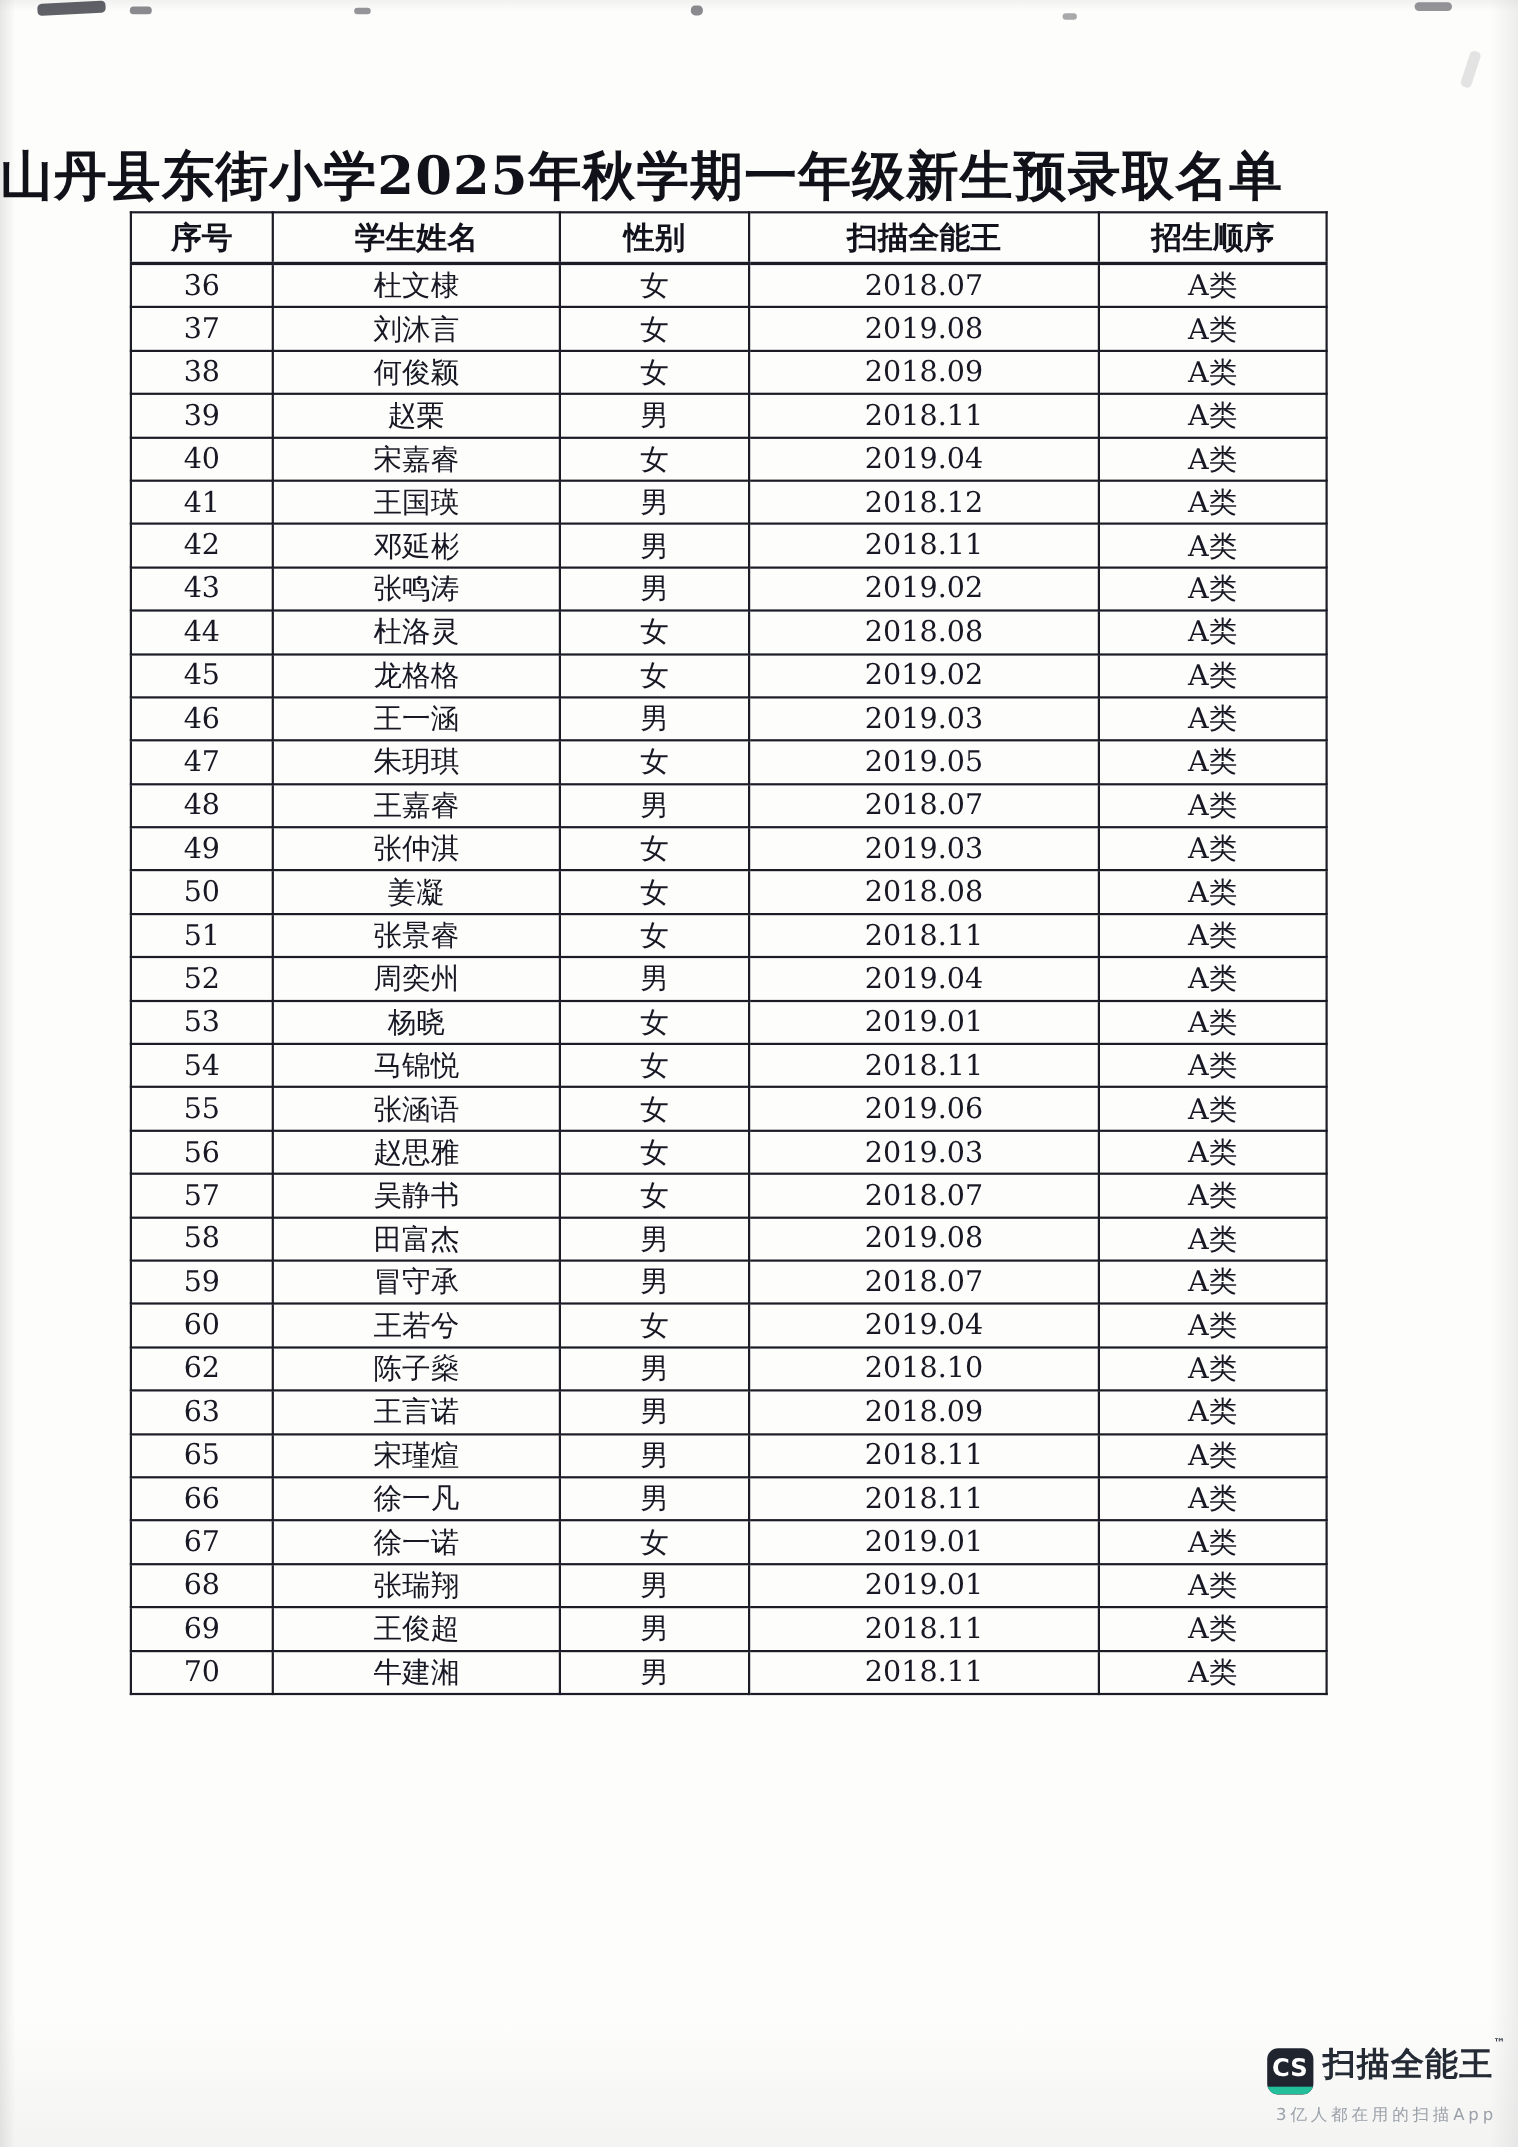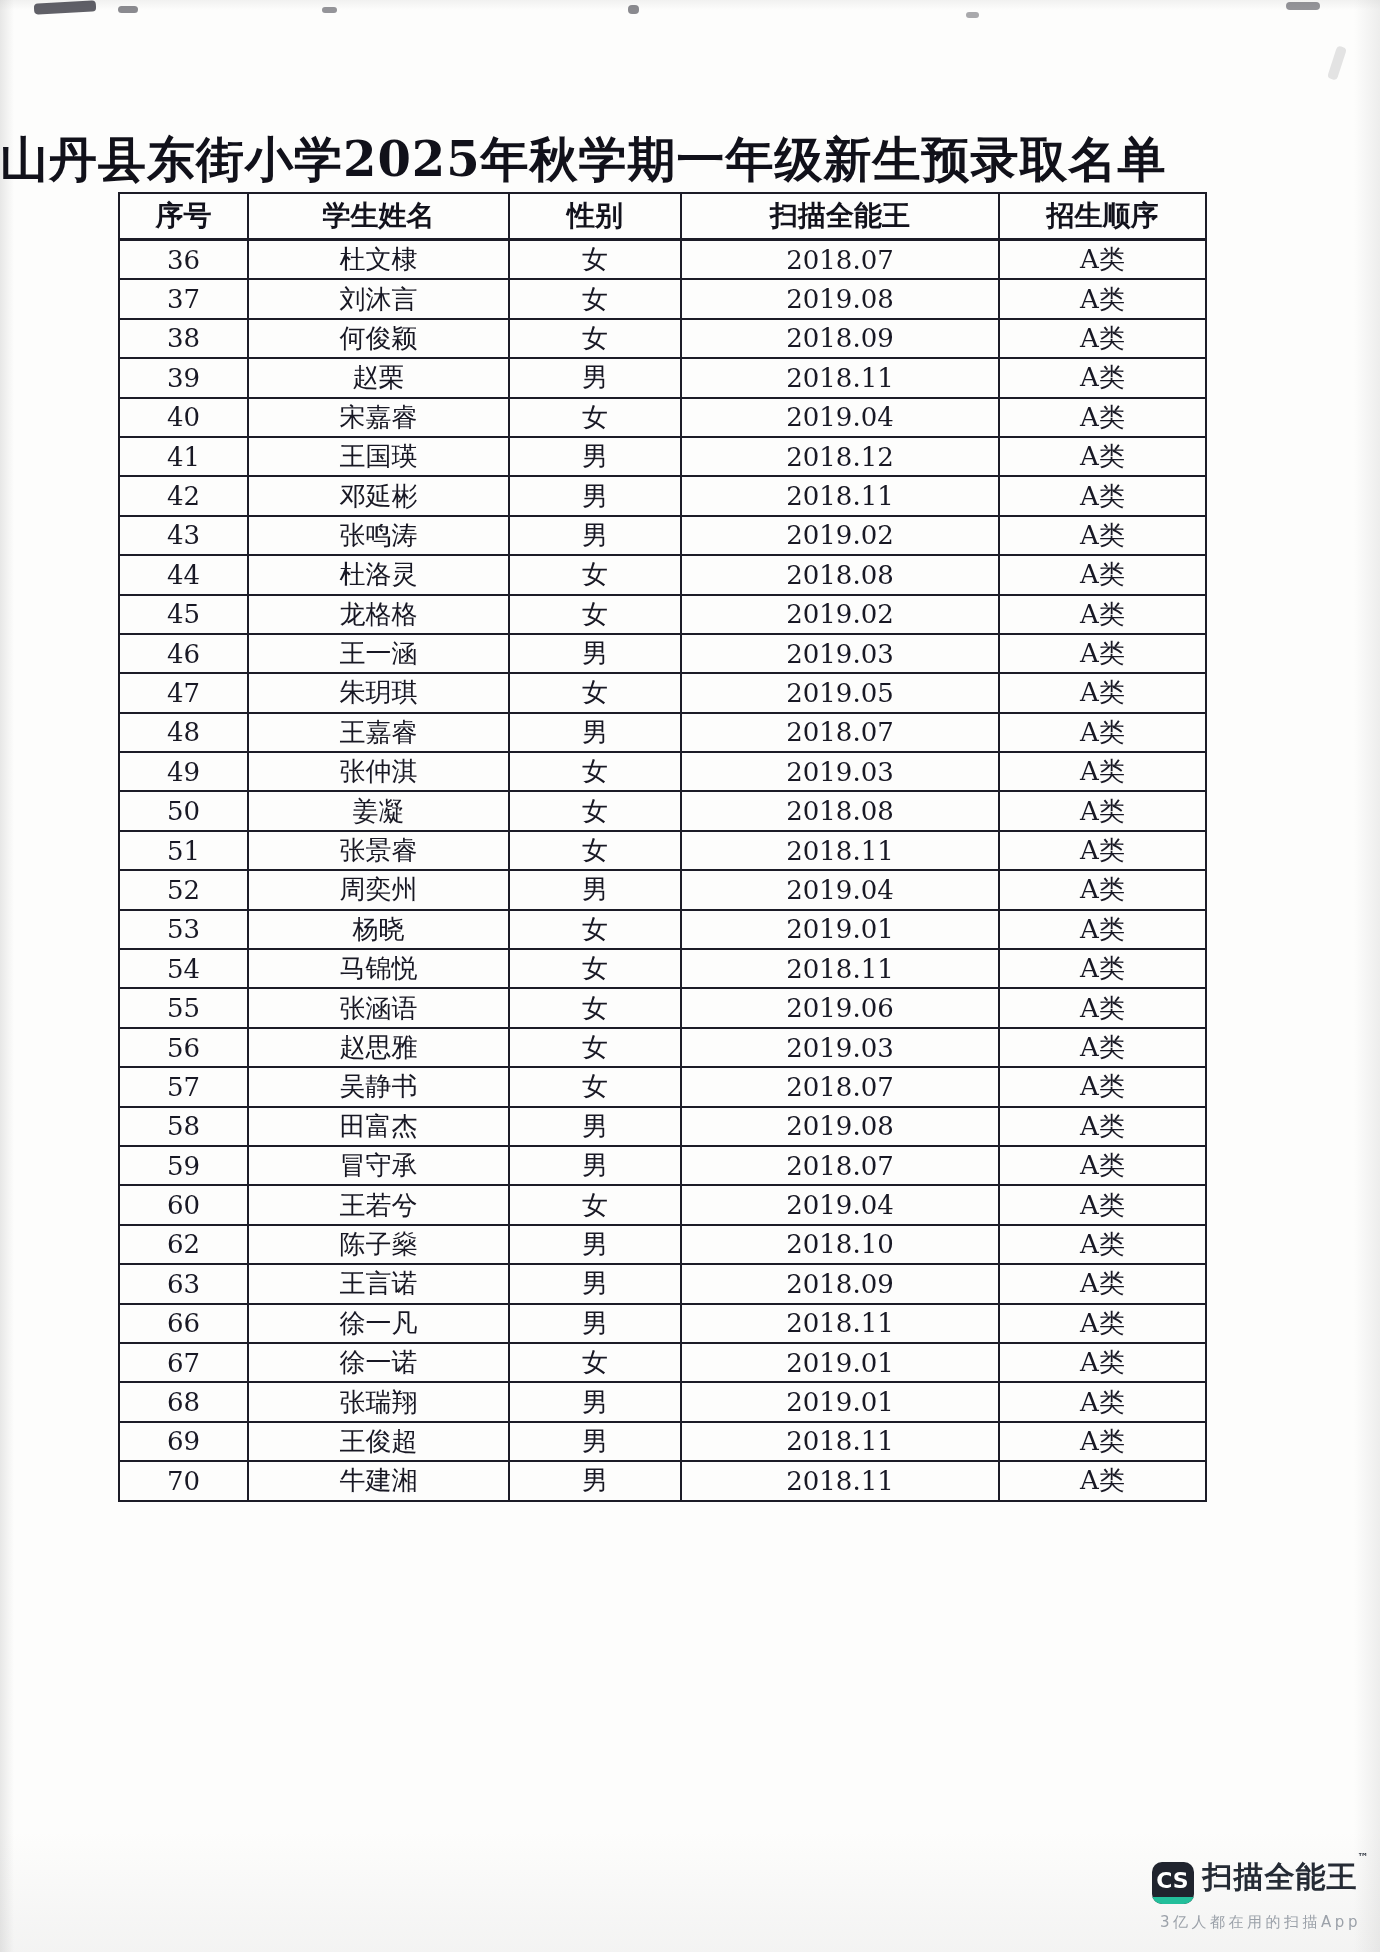--- a/index.html
+++ b/index.html
@@ -297,20 +297,27 @@
     <td>A类</td>
   </tr>
       <tr>
     <td>63</td>
     <td>王言诺</td>
     <td>男</td>
     <td>2018.09</td>
     <td>A类</td>
   </tr>
       <tr>
+    <td>65</td>
+    <td>宋瑾煊</td>
+    <td>男</td>
+    <td>2018.11</td>
+    <td>A类</td>
+  </tr>
+      <tr>
     <td>66</td>
     <td>徐一凡</td>
     <td>男</td>
     <td>2018.11</td>
     <td>A类</td>
   </tr>
       <tr>
     <td>67</td>
     <td>徐一诺</td>
     <td>女</td>

